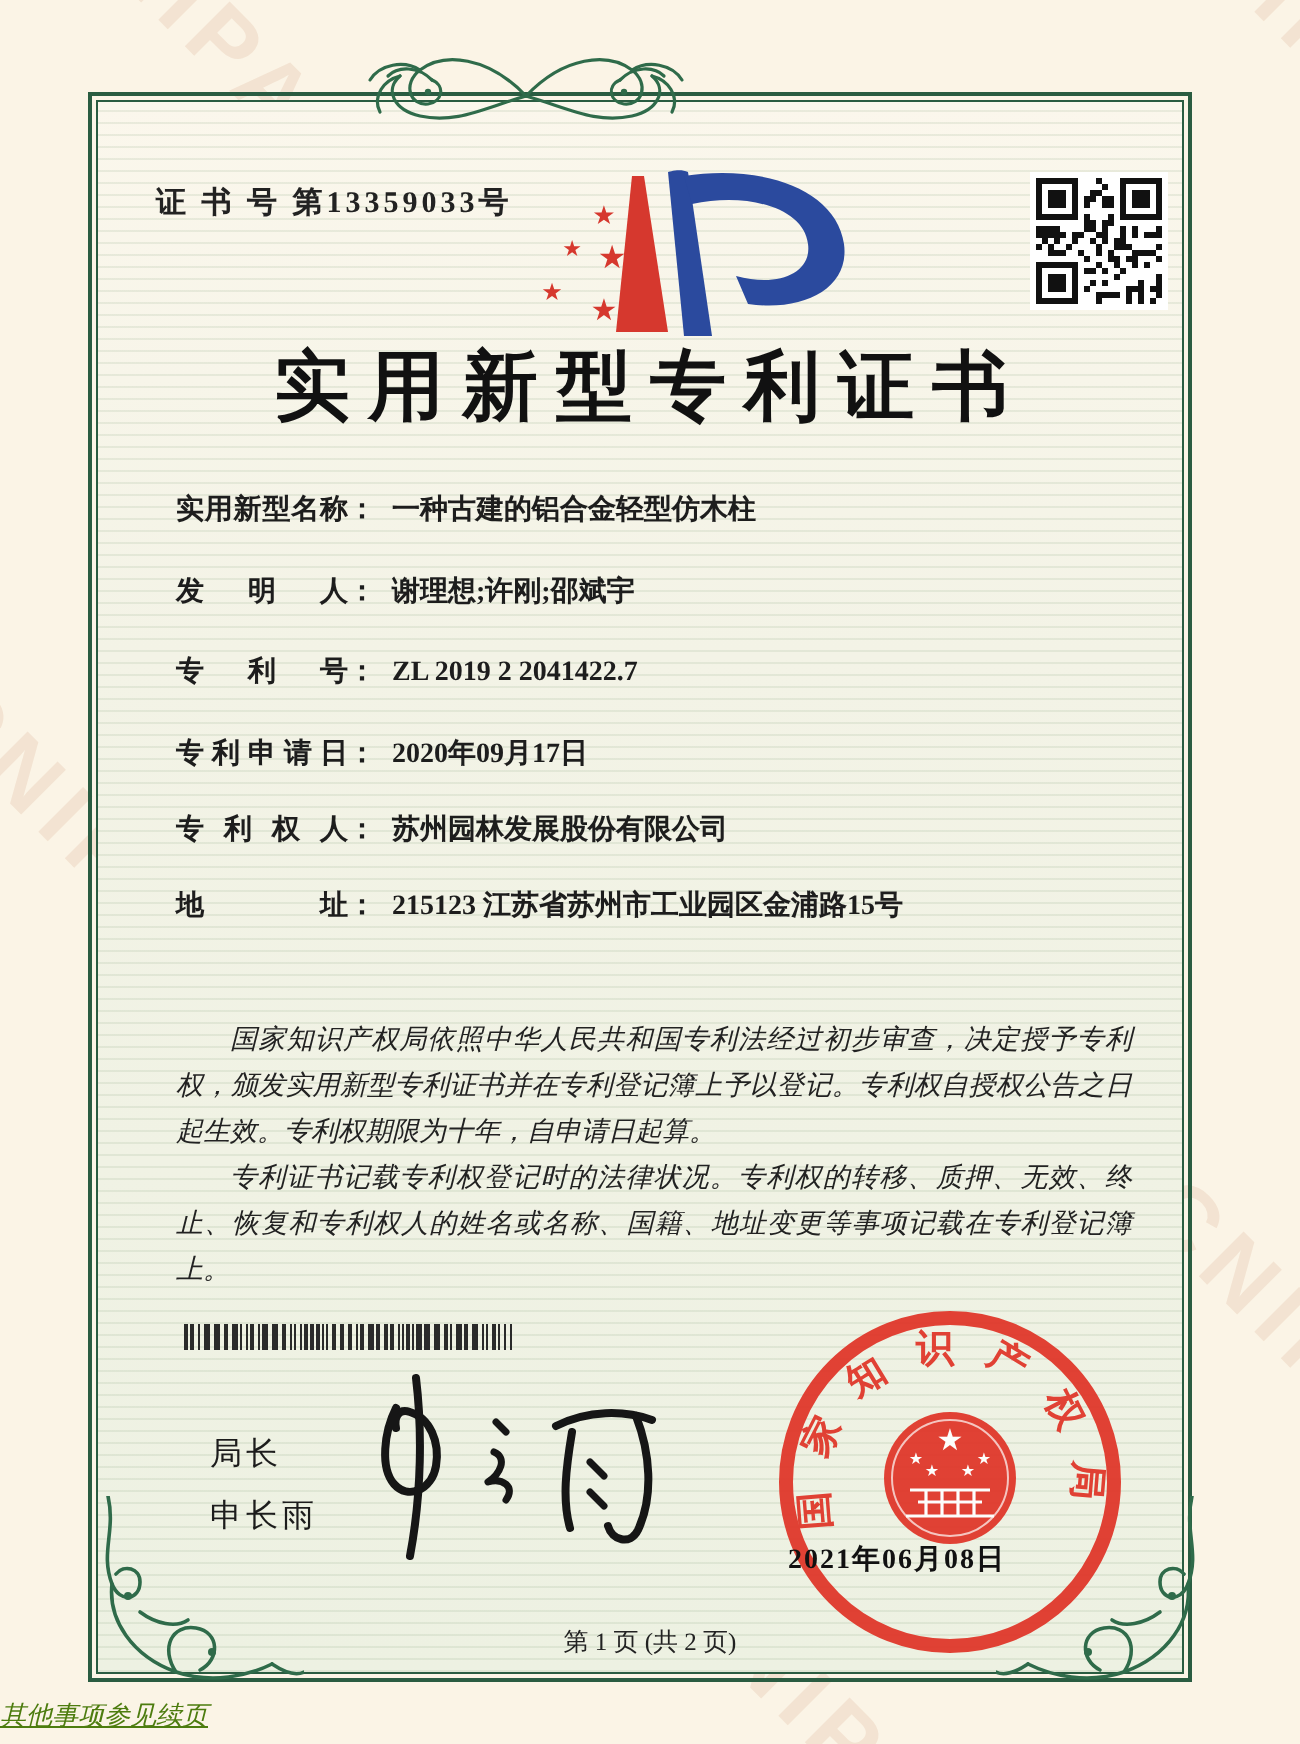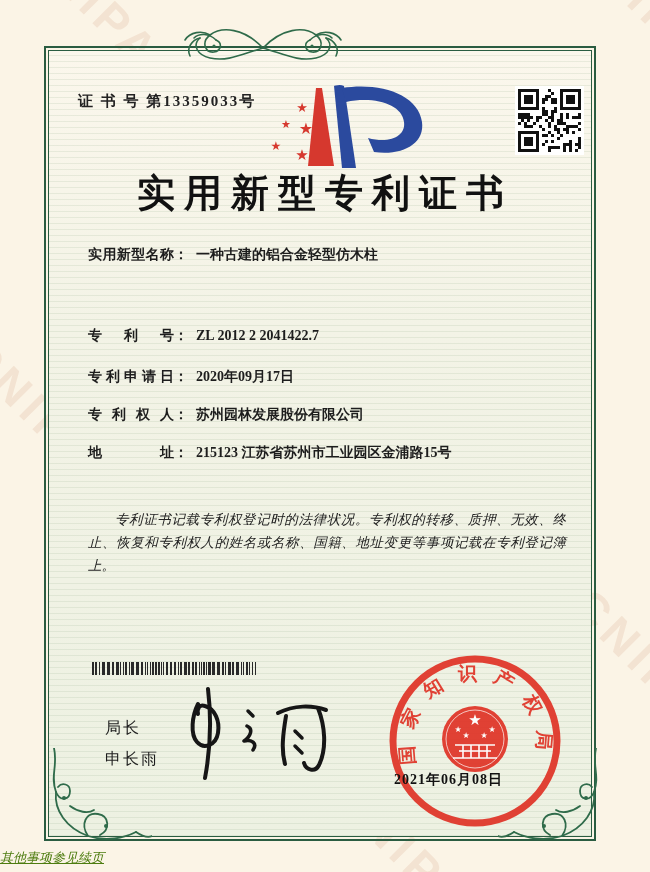--- a/index.html
+++ b/index.html
@@ -339,34 +339,38 @@
         <rect x="54" y="18" width="3" height="3" fill="#111"></rect>
         <rect x="57" y="18" width="3" height="3" fill="#111"></rect>
         <rect x="60" y="18" width="3" height="3" fill="#111"></rect>
       </svg>
 
     <div class="title">实用新型专利证书</div>
 
     <div class="row row1">
       <span class="flabel">实用新型名称</span><span class="fcolon">：</span><span>一种古建的铝合金轻型仿木柱</span>
     </div>
+    <div class="row row2">
+      <span class="flabel">发明人</span><span class="fcolon">：</span><span>谢理想;许刚;邵斌宇</span>
+    </div>
     <div class="row row3">
-      <span class="flabel">专利号</span><span class="fcolon">：</span><span>ZL 2012 2 2041422.7</span>
+      <span class="flabel">专利号</span><span class="fcolon">：</span><span>ZL 2019 2 2041422.7</span>
     </div>
     <div class="row row4">
       <span class="flabel">专利申请日</span><span class="fcolon">：</span><span>2020年09月17日</span>
     </div>
     <div class="row row5">
       <span class="flabel">专利权人</span><span class="fcolon">：</span><span>苏州园林发展股份有限公司</span>
     </div>
     <div class="row row6">
       <span class="flabel">地址</span><span class="fcolon">：</span><span>215123 江苏省苏州市工业园区金浦路15号</span>
     </div>
 
     <div class="paras">
+      <p>国家知识产权局依照中华人民共和国专利法经过初步审查，决定授予专利权，颁发实用新型专利证书并在专利登记簿上予以登记。专利权自授权公告之日起生效。专利权期限为十年，自申请日起算。</p>
       <p>专利证书记载专利权登记时的法律状况。专利权的转移、质押、无效、终止、恢复和专利权人的姓名或名称、国籍、地址变更等事项记载在专利登记簿上。</p>
     </div>
 
     <svg class="barcode" id="barSvg" width="166" height="13" viewBox="0 0 166 13">
         <rect x="0" y="0" width="2" height="13" fill="#2a2a2a"></rect>
         <rect x="3" y="0" width="2" height="13" fill="#2a2a2a"></rect>
         <rect x="7" y="0" width="1" height="13" fill="#2a2a2a"></rect>
         <rect x="10" y="0" width="3" height="13" fill="#2a2a2a"></rect>
         <rect x="15" y="0" width="3" height="13" fill="#2a2a2a"></rect>
         <rect x="20" y="0" width="2" height="13" fill="#2a2a2a"></rect>
@@ -457,16 +461,17 @@
           <line x1="76" y1="92" x2="76" y2="105"></line>
           <line x1="84" y1="92" x2="84" y2="105"></line>
           <line x1="92" y1="92" x2="92" y2="105"></line>
           <line x1="100" y1="92" x2="100" y2="105"></line>
         </g>
       </g>
     </svg>
 
     <div class="seal-date">2021年06月08日</div>
 
+    <div class="pageinfo">第 1 页 (共 2 页)</div>
     <div class="footnote">其他事项参见续页</div>
 
   </div>
 </div>
 
 </body></html>

